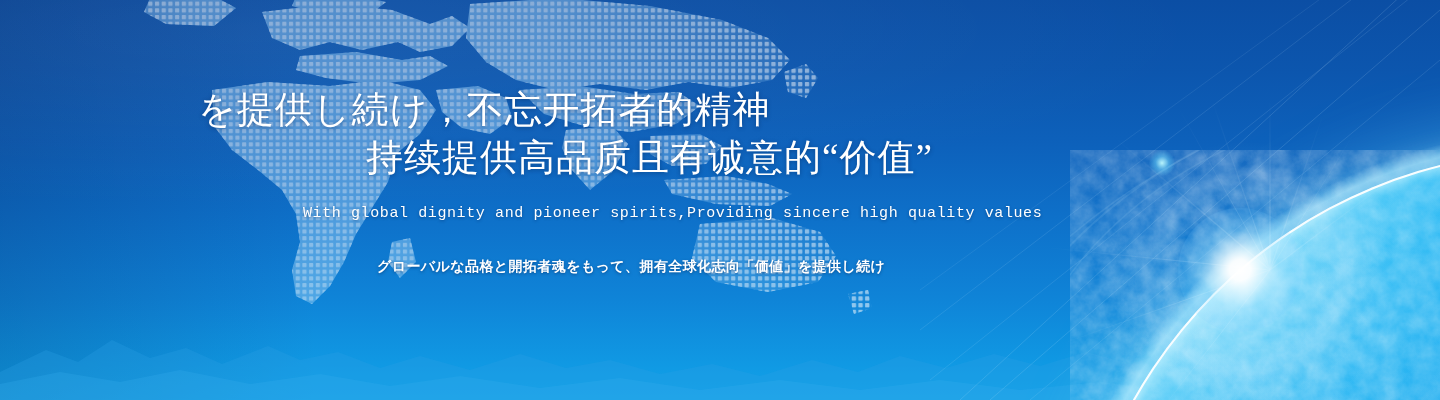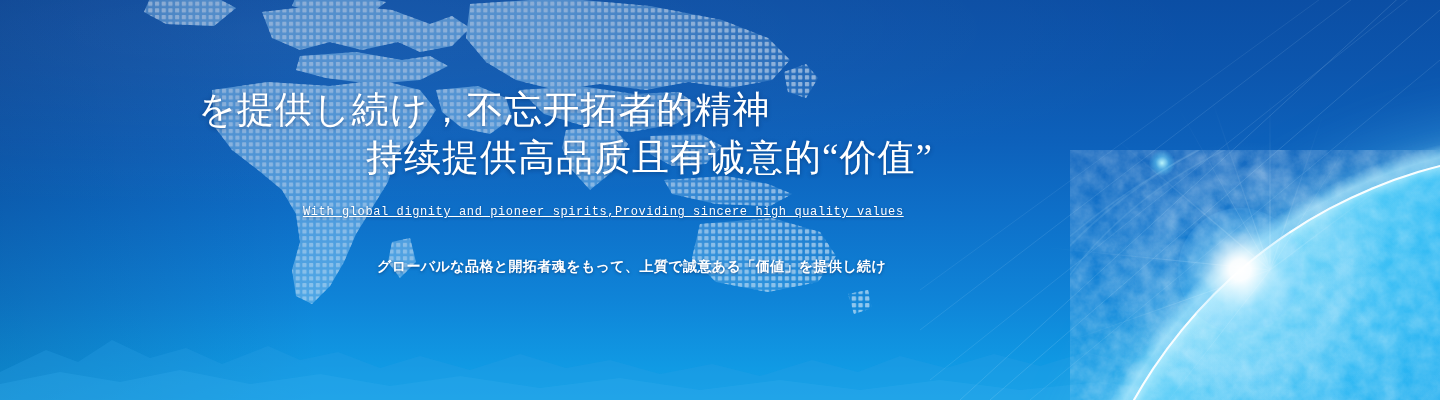--- a/index.html
+++ b/index.html
@@ -194,25 +194,24 @@
   }
   .headline .l1 { display: block; padding-left: 198px; }
   .headline .l2 { display: block; padding-left: 366px; }
 
   .subline-en {
     position: absolute;
     left: 303px;
     top: 205px;
     color: #ffffff;
     font-family: "Liberation Mono", "DejaVu Sans Mono", monospace;
-    font-size: 12px;
+    font-size: 15px;
     letter-spacing: 0.6px;
     white-space: nowrap;
     text-shadow: 0 1px 3px rgba(0,30,80,0.45);
-    text-decoration: underline;
   }
 
   .subline-ja {
     position: absolute;
     left: 377px;
     top: 258px;
     color: #ffffff;
     font-family: "DejaVu Sans", "Liberation Sans", sans-serif;
     font-size: 14px;
     font-weight: bold;
@@ -369,15 +368,15 @@
 
   <div class="star-glow" style="left:1149px; top:150px;"></div>
 
   <div class="headline">
     <span class="l1">を提供し続け，不忘开拓者的精神</span>
     <span class="l2">持续提供高品质且有诚意的“价值”</span>
   </div>
 
   <div class="subline-en">With global dignity and pioneer spirits,Providing sincere high quality values</div>
 
-  <div class="subline-ja">グローバルな品格と開拓者魂をもって、上質で誠意ある「価値」を提供し続け</div>
+  <div class="subline-ja">グローバルな品格と開拓者魂をもって、拥有全球化志向「価値」を提供し続け</div>
 
 </div>
 
 </body></html>

